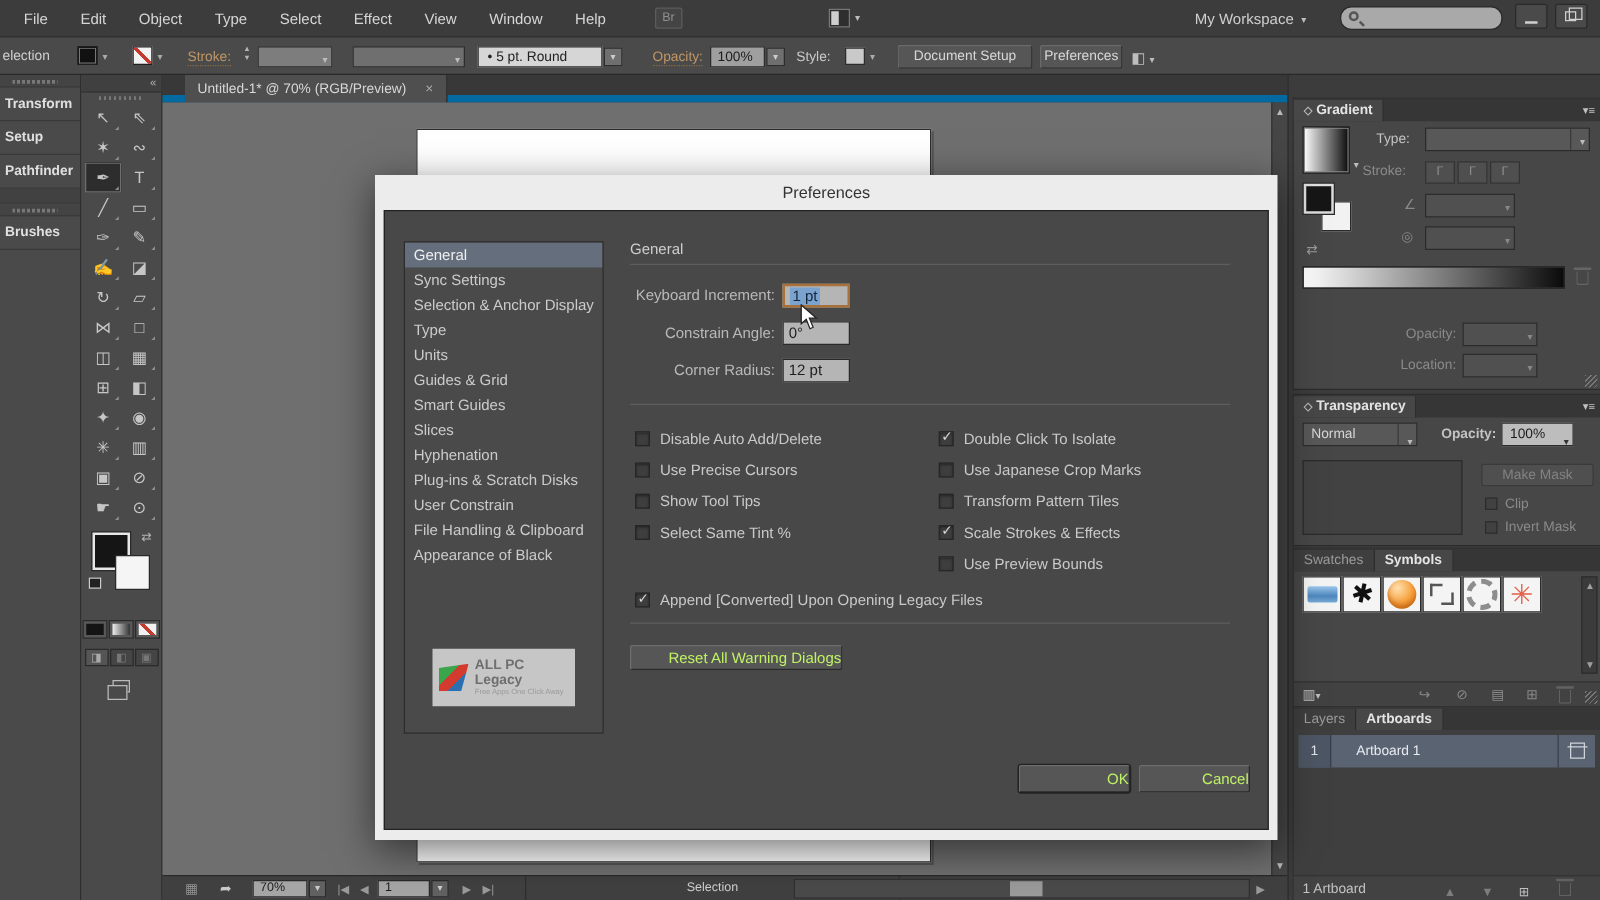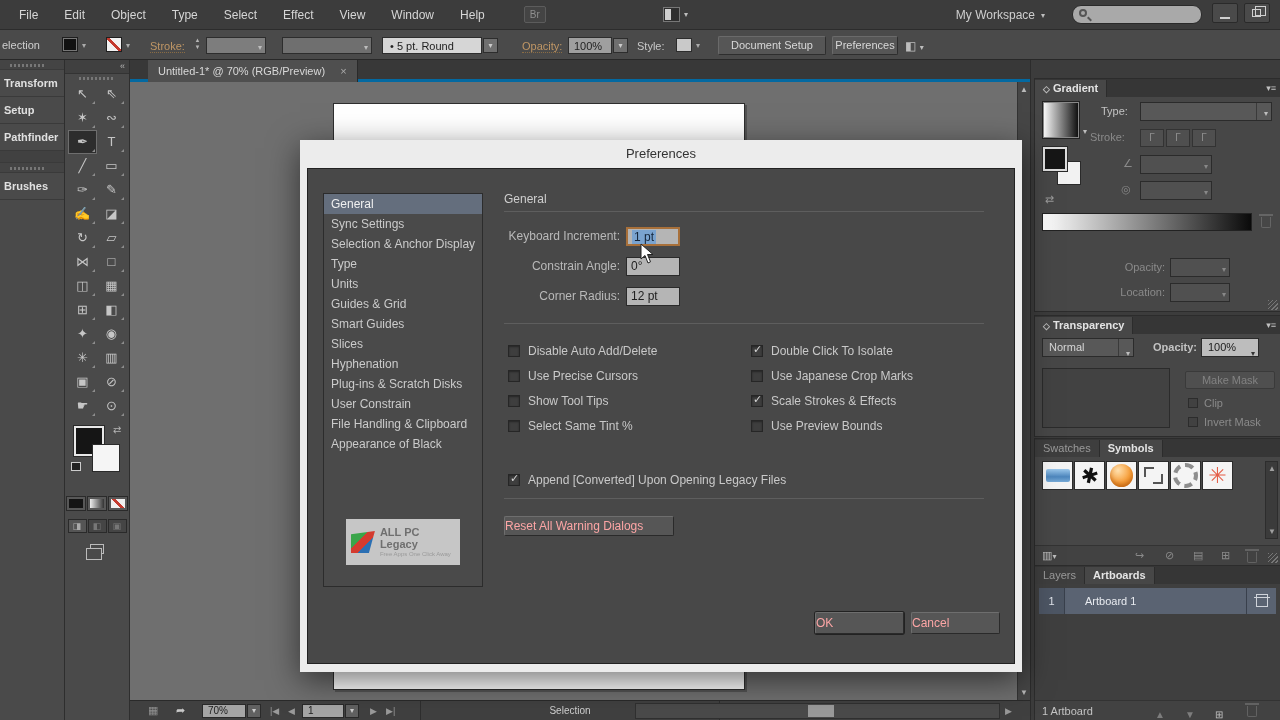--- a/index.html
+++ b/index.html
@@ -76,21 +76,21 @@
   .cgn-grad::after { content:""; position:absolute; inset:2px; background:linear-gradient(90deg,#eee,#333); }
   .cgn-none::after { content:""; position:absolute; inset:2px; background:#f0f0f0 linear-gradient(45deg, transparent 42%, #c43a2e 42%, #c43a2e 58%, transparent 58%); }
   .dm-row { display:flex; justify-content:center; gap:1px; margin-top:8px; }
   .dm { width:19px; height:14px; border:1px solid #2a2a2a; background:#555; color:#aaa; font-size:9px; text-align:center; line-height:12px; }
   .dm.off { background:#454545; color:#777; }
   .screenmode { margin:10px auto 0; width:22px; height:16px; color:#c0c0c0; font-size:12px; text-align:center; }
   .icon-pages { display:inline-block; width:14px; height:10px; border:1px solid #bbb; position:relative; background:#4a4a4a; }
   .icon-pages::before { content:""; position:absolute; left:-5px; top:3px; width:14px; height:10px; border:1px solid #bbb; background:#4a4a4a; }
 
   
-  .tabbar { position:absolute; left:130px; top:60px; width:900px; height:22px; background:#383838; border-bottom:3px solid #0369a1; }
+  .tabbar { position:absolute; left:130px; top:60px; width:900px; height:22px; background:#383838; border-bottom:6px solid #0369a1; }
   .doctab { position:absolute; left:18px; top:0; height:22px; background:#4f4f4f; border-right:1px solid #2a2a2a; color:#d8d8d8; font-size:11px; line-height:22px; padding:0 10px; }
   .doctab .close { color:#aaa; margin-left:12px; font-size:11px; }
   .canvas { position:absolute; left:130px; top:82px; width:887px; height:618px; background:#6f6f6f; }
   .artboard { position:absolute; left:203px; top:21px; width:412px; height:587px; background:#ffffff; border:1px solid #2e2e2e; box-shadow:2px 2px 0 rgba(0,0,0,0.25); }
   .vscroll { position:absolute; left:1017px; top:82px; width:13px; height:618px; background:#464646; border-left:1px solid #333; }
   .vscroll .arr { position:absolute; left:2px; color:#b9b9b9; font-size:8px; }
   .vs-up { top:3px; } .vs-down { bottom:3px; }
 
   
   .statusbar { position:absolute; left:130px; top:700px; width:900px; height:20px; background:#404040; border-top:1px solid #2a2a2a; color:#c5c5c5; font-size:10px; }
@@ -181,21 +181,21 @@
   .finput { width:54px; height:19px; background:#b5b5b5; border:1px solid #2a2a2a; font-size:12px; color:#1e1e1e; line-height:17px; padding-left:4px; }
   .field-row.focused .finput { border:2px solid #a8703a; background:#b5b5b5; }
   .field-row.focused .fval { background:#7aa3cf; color:#15253a; padding:0 2px; }
   .cb-col { position:absolute; top:169px; }
   .cb-col.left { left:200px; } .cb-col.right { left:443px; }
   .cb-col-bottom { position:absolute; left:200px; top:298px; }
   .cbrow { display:flex; align-items:center; height:25px; gap:8px; }
   .cbbox { width:12px; height:12px; background:#3e3e3e; border:1px solid #262626; box-shadow:inset 0 1px 2px rgba(0,0,0,.4); position:relative; }
   .cbrow.checked .cbbox::after { content:"✓"; position:absolute; left:1px; top:-3px; color:#d6d6d6; font-size:11px; }
   .cblabel { color:#c9c9c9; font-size:12px; white-space:nowrap; }
-  .dlg-btn { position:absolute; background:#565656; border:1px solid #6e6e6e; border-bottom-color:#2a2a2a; border-right-color:#2a2a2a; border-radius:2px; color:#fca5a5; font-size:12px; text-align:left; }
+  .dlg-btn { position:absolute; background:#565656; border:1px solid #6e6e6e; border-bottom-color:#2a2a2a; border-right-color:#2a2a2a; border-radius:2px; color:#bef264; font-size:12px; text-align:right; }
   .reset-btn { left:196px; top:347px; width:170px; height:20px; line-height:18px; }
   .ok-btn { left:507px; top:443px; width:89px; height:22px; line-height:20px; box-shadow:0 0 0 1px #222; }
   .cancel-btn { left:603px; top:443px; width:89px; height:22px; line-height:20px; }
   .watermark { position:absolute; left:38px; top:350px; width:114px; height:46px; background:#c6c6c6; display:flex; align-items:center; padding-left:5px; gap:5px; }
   .wm-logo { width:24px; height:22px; background:linear-gradient(135deg,#3aa54a 0 38%,#d43b2f 38% 62%,#2b6fb3 62% 100%); clip-path:polygon(0 15%,100% 0,75% 100%,0 100%); }
   .wm-text .t1 { color:#6f6f6f; font-size:11px; font-weight:bold; line-height:12px; }
   .wm-text .t2 { color:#9a9a9a; font-size:6px; line-height:8px; }
 
   .cursor { position:absolute; left:640px; top:243px; z-index:60; }
 </style>
@@ -560,20 +560,24 @@
       <div class="cb-col right">
 
       <div class="cbrow checked">
             <span class="cbbox"></span>
             <span class="cblabel">Double Click To Isolate</span>
           </div>
           <div class="cbrow">
             <span class="cbbox"></span>
             <span class="cblabel">Use Japanese Crop Marks</span>
           </div>
+          <div class="cbrow">
+            <span class="cbbox"></span>
+            <span class="cblabel">Transform Pattern Tiles</span>
+          </div>
           <div class="cbrow checked">
             <span class="cbbox"></span>
             <span class="cblabel">Scale Strokes &amp; Effects</span>
           </div>
           <div class="cbrow">
             <span class="cbbox"></span>
             <span class="cblabel">Use Preview Bounds</span>
           </div>
         </div>
       <div class="cb-col-bottom">

